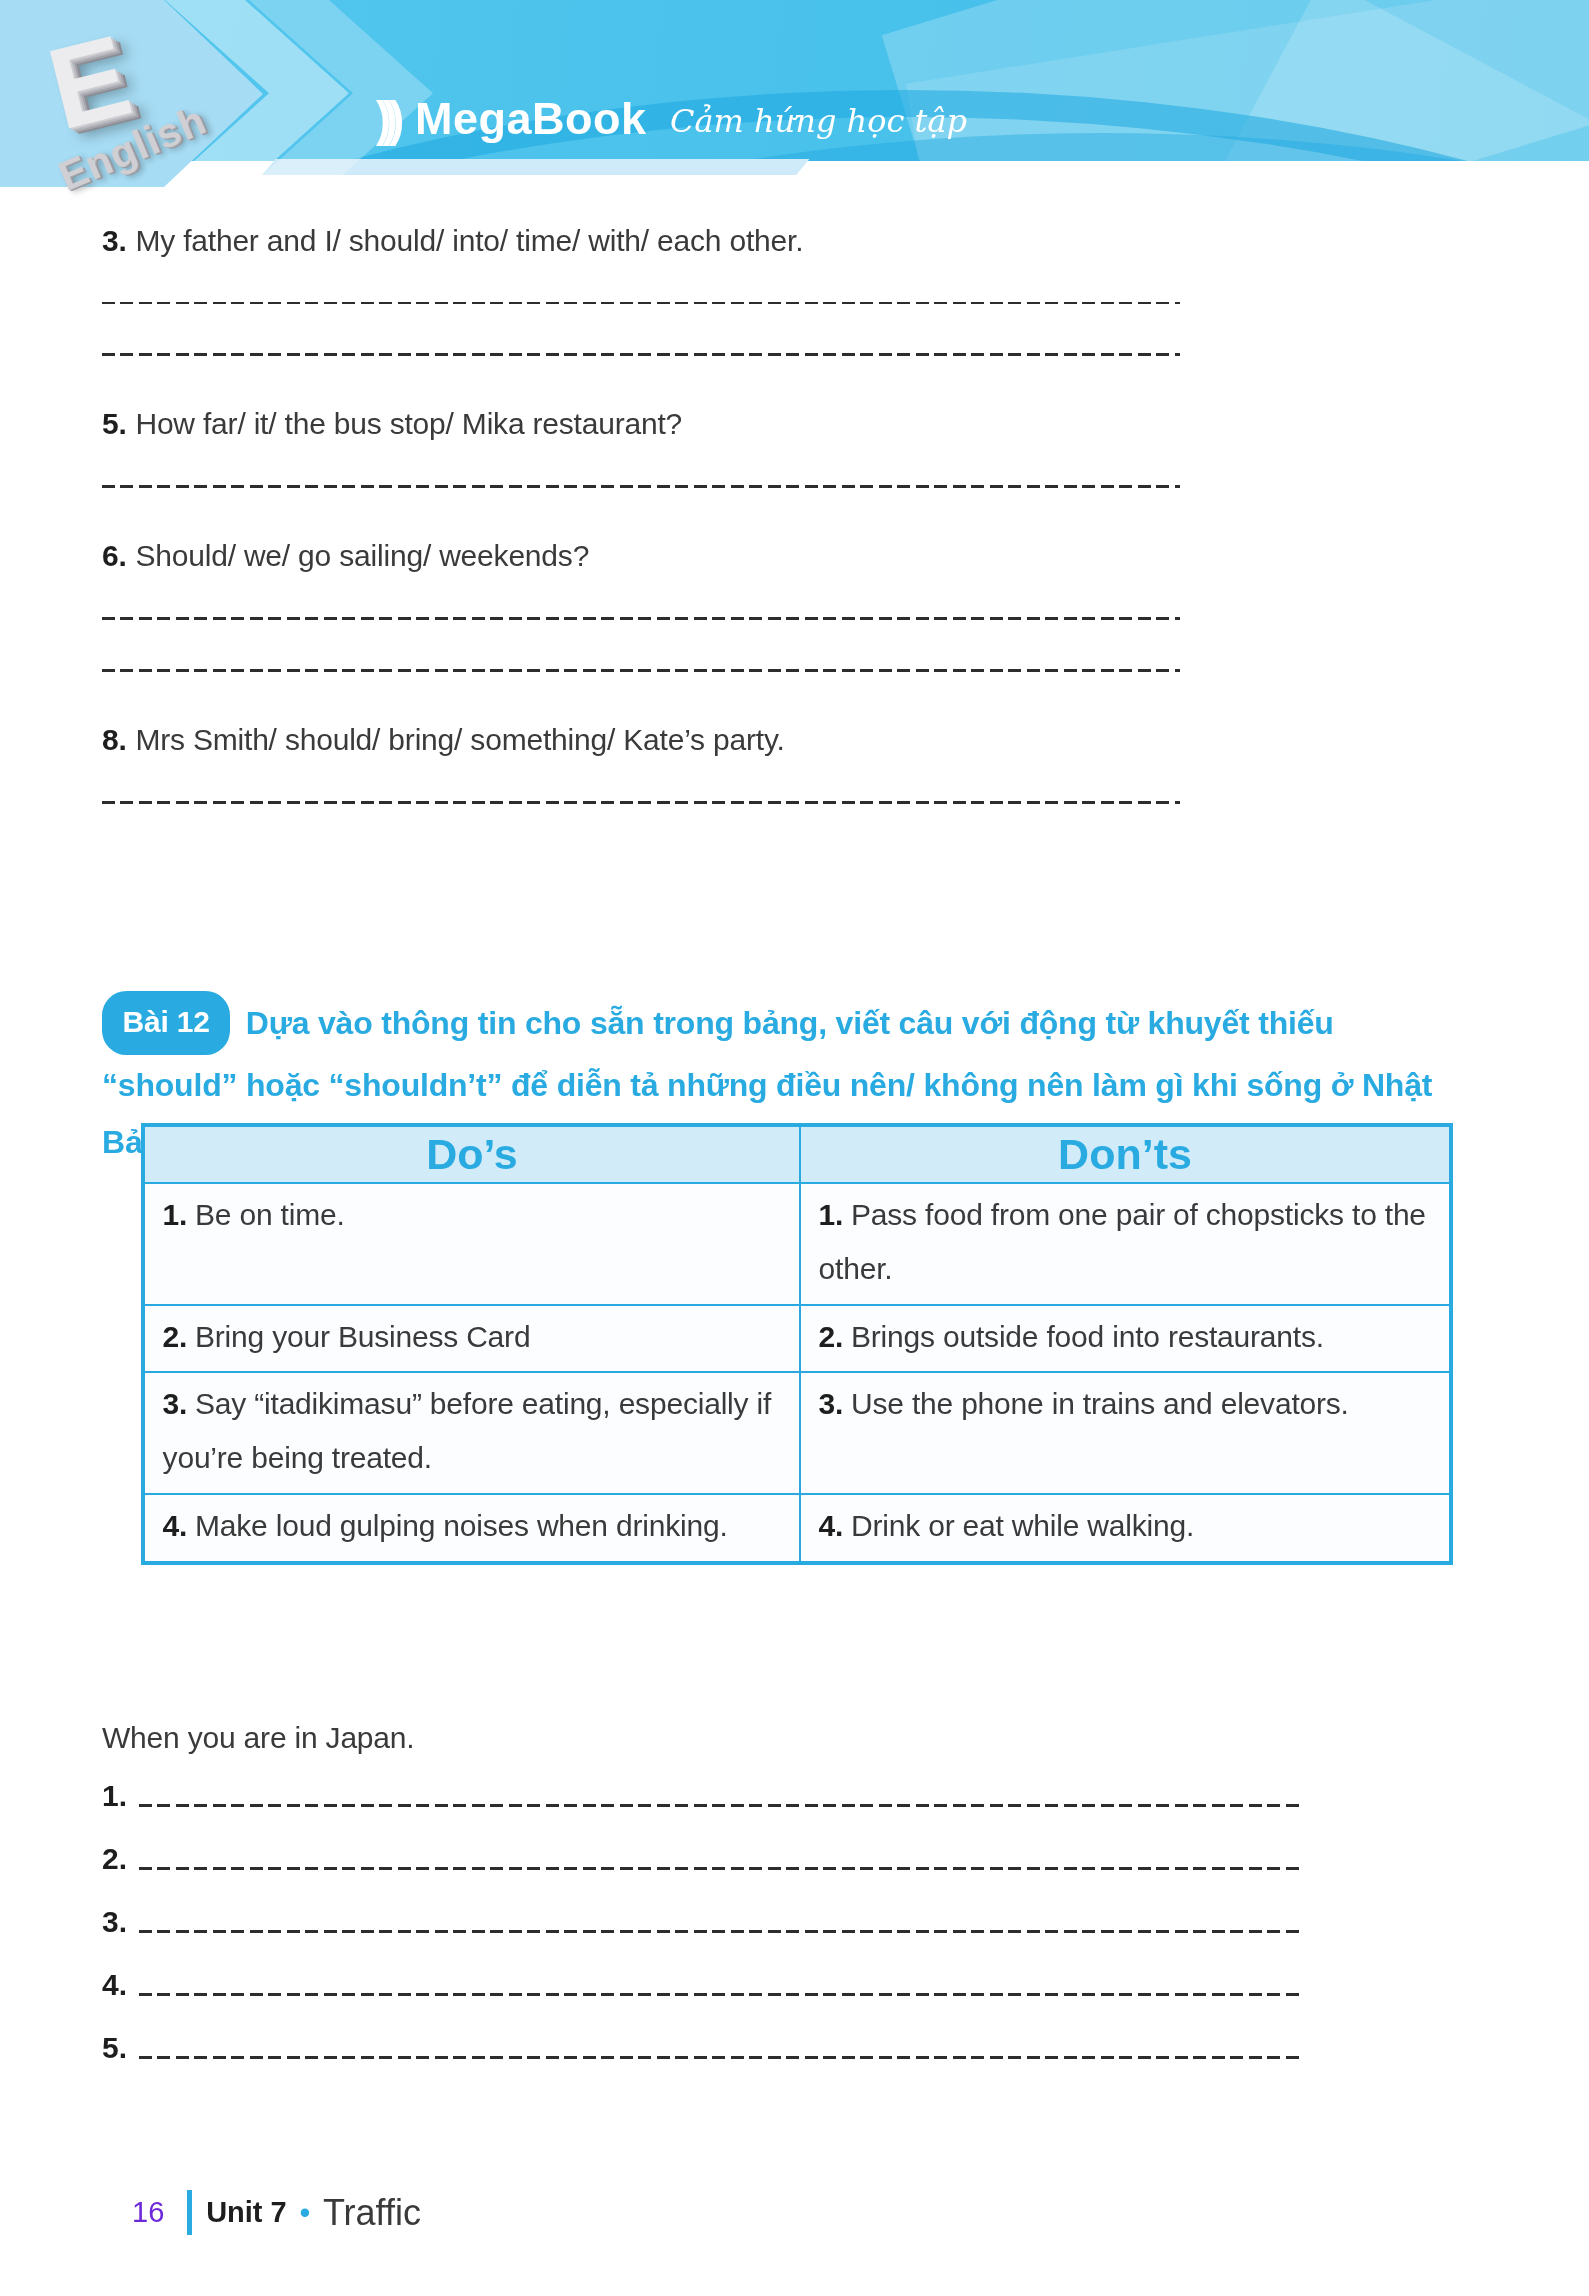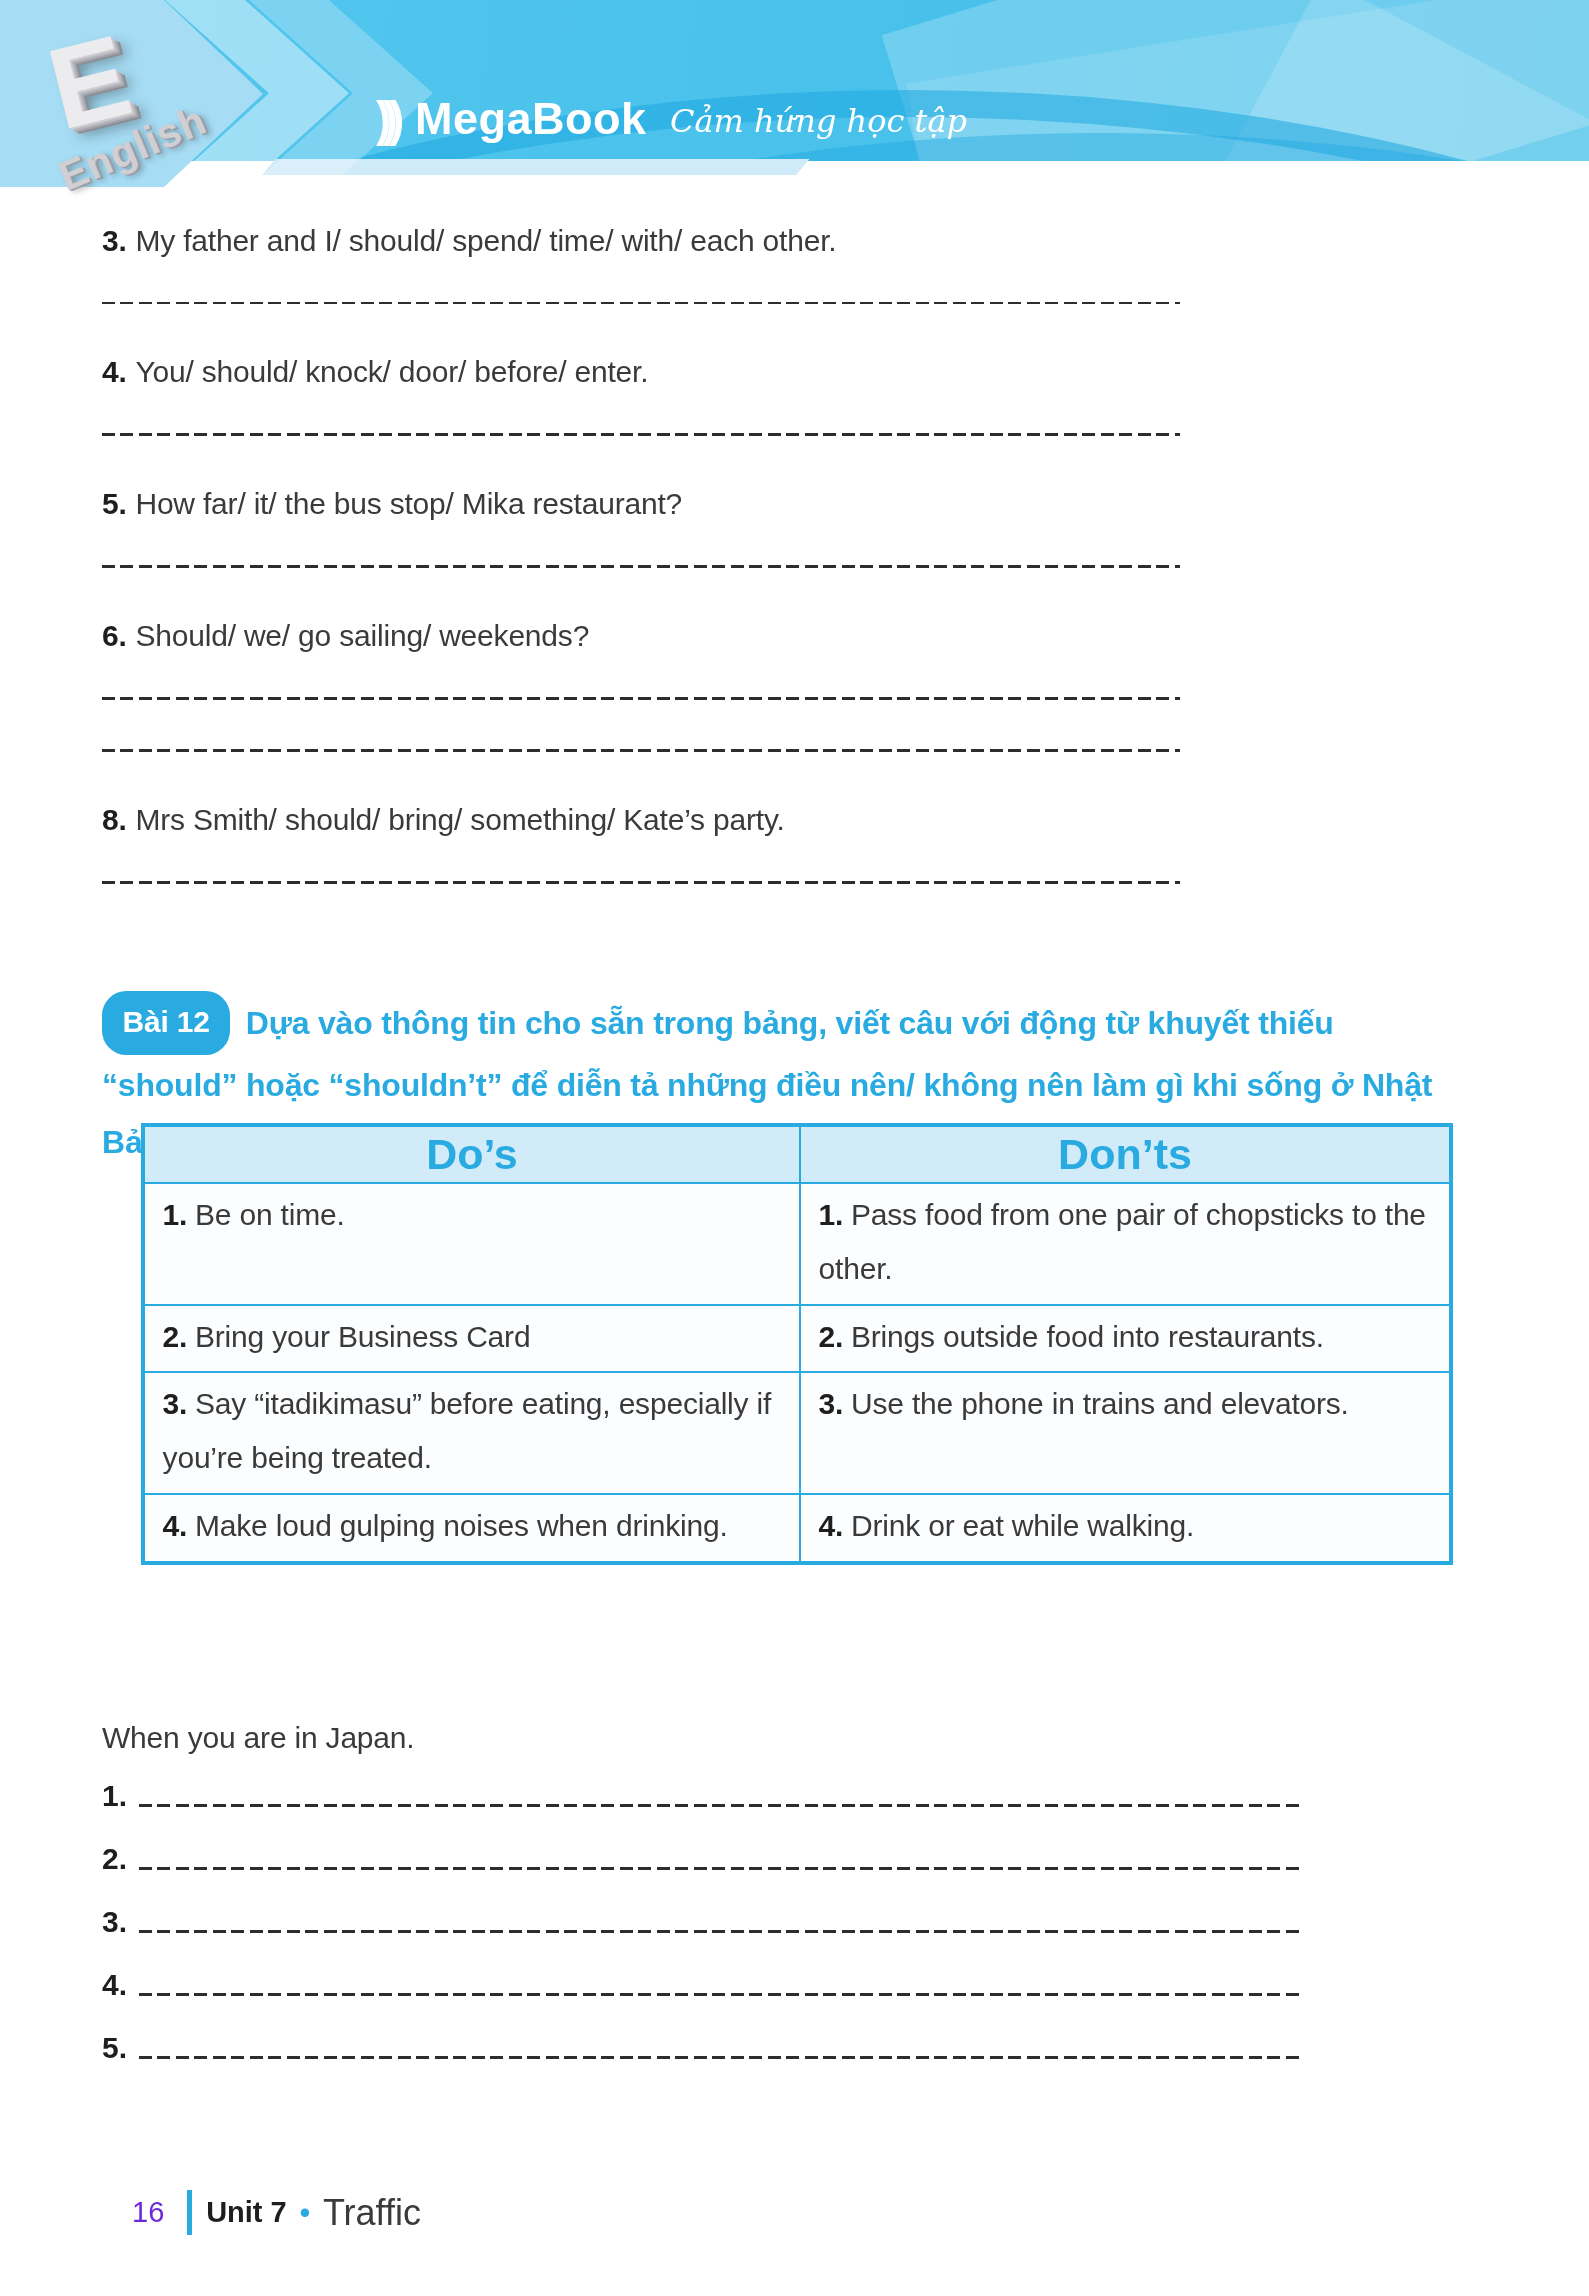--- a/index.html
+++ b/index.html
@@ -102,23 +102,22 @@
     <div class="logo-e">E</div>
     <div class="logo-word">English</div>
     <div class="brandline">
       <span class="brand-marks">)))</span>
       <span class="brand-name">MegaBook</span>
       <span class="brand-tagline">Cảm hứng học tập</span>
     </div>
   </div>
 
   <div class="content-ex">
-    <div class="ex"><b>3.</b><span>My father and I/ should/ spend/ time/ with/ each other.</span></div>
+    <div class="ex"><b>3.</b><span>My father and I/ should/ into/ time/ with/ each other.</span></div>
     <div class="dline"></div>
-    <div class="ex"><b>4.</b><span>You/ should/ knock/ door/ before/ enter.</span></div>
     <div class="dline"></div>
     <div class="ex"><b>5.</b><span>How far/ it/ the bus stop/ Mika restaurant?</span></div>
     <div class="dline"></div>
     <div class="ex"><b>6.</b><span>Should/ we/ go sailing/ weekends?</span></div>
     <div class="dline"></div>
     <div class="dline"></div>
     <div class="ex"><b>8.</b><span>Mrs Smith/ should/ bring/ something/ Kate’s party.</span></div>
     <div class="dline"></div>
   </div>
 

